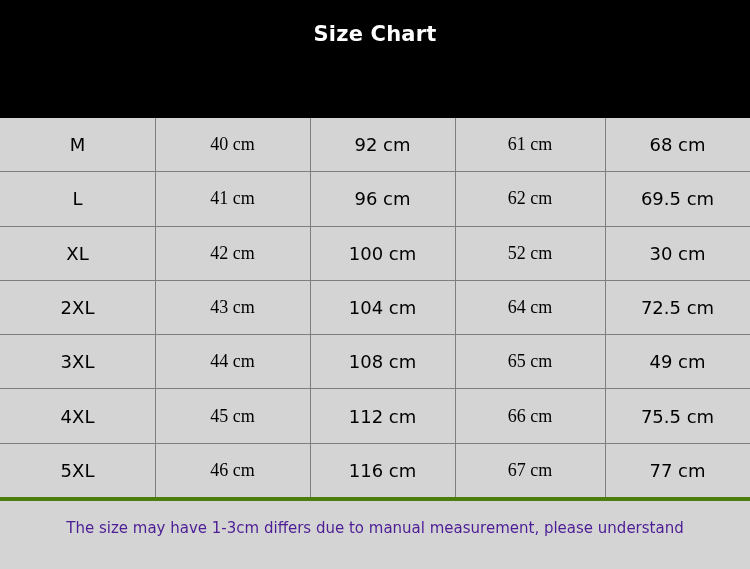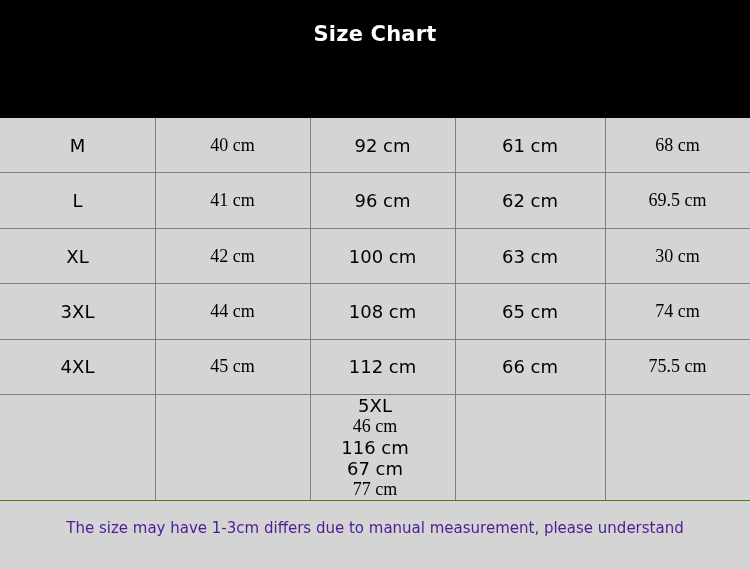--- a/index.html
+++ b/index.html
@@ -52,33 +52,32 @@
     background: #d4d4d4;
   }
   .data-row {
     flex: 1 1 0;
     display: flex;
     align-items: center;
     border-bottom: 1px solid #7f7f7f;
     position: relative;
   }
   .data-row:last-child {
-    border-bottom: 1px solid #4d7c0f;
-    flex-direction: column;
+    border-bottom: 4px solid #4d7c0f;
   }
   .cell {
     text-align: center;
     font-size: 18px;
     color: #000000;
   }
   .col-0 { width: 155px; }
   .col-1 { width: 155px; font-family: Liberation Serif, serif; }
   .col-2 { width: 145px; }
-  .col-3 { width: 150px; }
-  .col-4 { width: 145px; font-family: Liberation Serif, serif; }
+  .col-3 { width: 150px; font-family: Liberation Serif, serif; }
+  .col-4 { width: 145px; }
 
   
   .vsep {
     position: absolute;
     top: 0;
     bottom: 0;
     width: 1px;
     background: #7f7f7f;
   }
   .v1 { left: 155px; }
@@ -144,35 +143,46 @@
     </div>
 
     <div class="data-row">
       <div class="vsep v1"></div>
       <div class="vsep v2"></div>
       <div class="vsep v3"></div>
       <div class="vsep v4"></div>
       <div class="cell col-0">XL</div>
       <div class="cell col-1">42 cm</div>
       <div class="cell col-2">100 cm</div>
-      <div class="cell col-3">63 cm</div>
+      <div class="cell col-3">52 cm</div>
       <div class="cell col-4">30 cm</div>
     </div>
 
+    <div class="data-row">
+      <div class="vsep v1"></div>
+      <div class="vsep v2"></div>
+      <div class="vsep v3"></div>
+      <div class="vsep v4"></div>
+      <div class="cell col-0">2XL</div>
+      <div class="cell col-1">43 cm</div>
+      <div class="cell col-2">104 cm</div>
+      <div class="cell col-3">64 cm</div>
+      <div class="cell col-4">72.5 cm</div>
+    </div>
 
     <div class="data-row">
       <div class="vsep v1"></div>
       <div class="vsep v2"></div>
       <div class="vsep v3"></div>
       <div class="vsep v4"></div>
       <div class="cell col-0">3XL</div>
       <div class="cell col-1">44 cm</div>
       <div class="cell col-2">108 cm</div>
       <div class="cell col-3">65 cm</div>
-      <div class="cell col-4">74 cm</div>
+      <div class="cell col-4">49 cm</div>
     </div>
 
     <div class="data-row">
       <div class="vsep v1"></div>
       <div class="vsep v2"></div>
       <div class="vsep v3"></div>
       <div class="vsep v4"></div>
       <div class="cell col-0">4XL</div>
       <div class="cell col-1">45 cm</div>
       <div class="cell col-2">112 cm</div>

